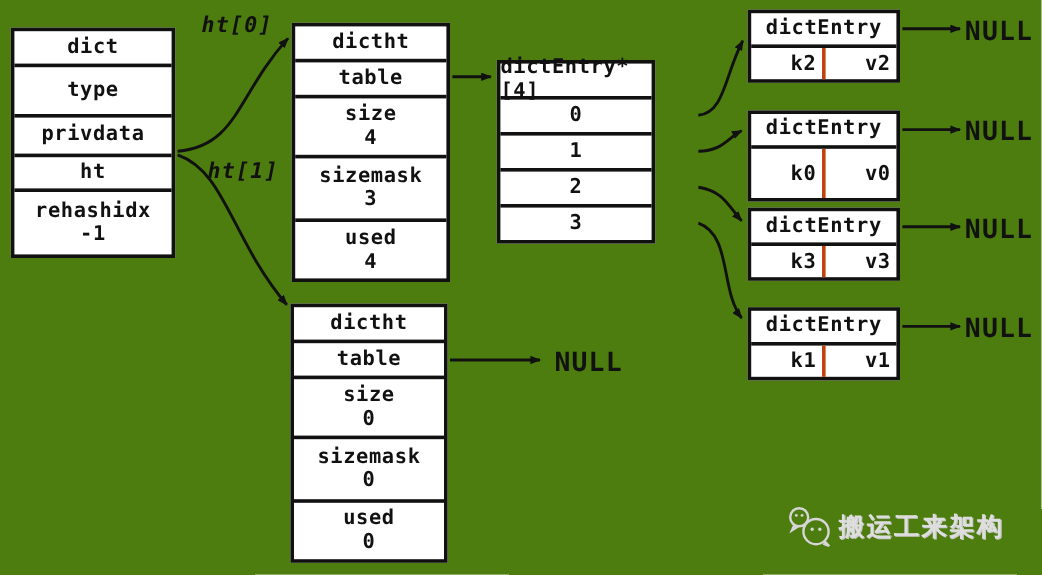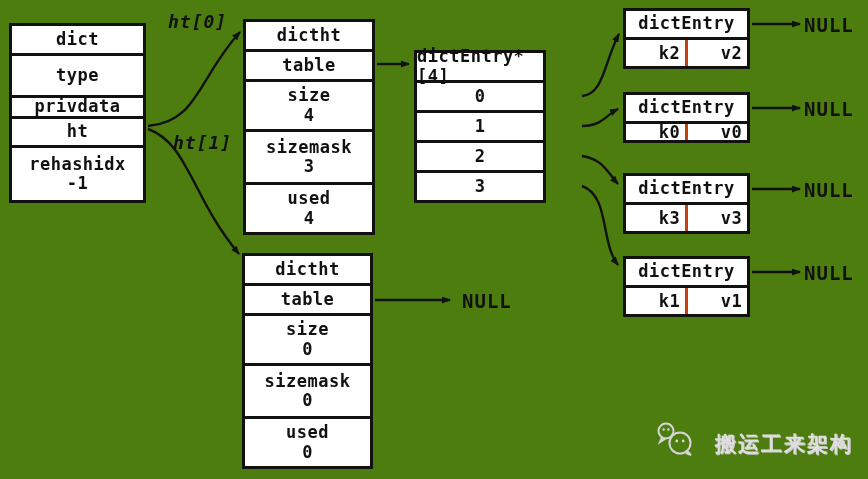--- a/index.html
+++ b/index.html
@@ -9,22 +9,22 @@
   svg.arrows { position:absolute; left:0; top:0; width:868px; height:479px; pointer-events:none; }
   .box { position:absolute; border:3px solid #111; background:#fff; }
   .cell { display:flex; flex-direction:column; align-items:center; justify-content:center;
           font-weight:bold; font-size:17px; line-height:1.12; letter-spacing:0.5px; }
   .cell.bt { border-top:3px solid #111; }
   .kv-row { display:flex; border-top:3px solid #111; }
   .kv { flex:1; display:flex; align-items:center; justify-content:center;
         font-weight:bold; font-size:17px; letter-spacing:0.5px;padding-left:28px; }
   .kv.bl { border-left:3px solid #c2410c; }
   .float-label { position:absolute; font-weight:bold; font-size:18px; letter-spacing:1px;font-style:italic; }
-  .null-label { position:absolute; font-weight:bold; font-size:19px; letter-spacing:1px; }
-  .watermark { position:absolute; left:656px; top:420px; display:flex; align-items:flex-end; gap:17px; }
+  .null-label { position:absolute; font-weight:bold; font-size:22px; letter-spacing:1px; }
+  .watermark { position:absolute; left:656px; top:420px; display:flex; align-items:center; gap:1px; }
   .watermark-text { font-family:"DejaVu Sans","Liberation Sans",sans-serif; font-size:21px; font-weight:bold;
                     letter-spacing:2px; color:#dedede; text-shadow:1px 1px 0 #c9c9c9; }
 </style>
 </head>
 <body>
 
 <div class="canvas">
 
   <svg class="arrows" viewBox="0 0 868 479">
     <defs>
@@ -44,21 +44,21 @@
       <path d="M752,108 L800,108" marker-end="url(#ah)"></path>
       <path d="M752,189 L800,189" marker-end="url(#ah)"></path>
       <path d="M752,272 L800,272" marker-end="url(#ah)"></path>
       <path d="M375,300 L450,300" marker-end="url(#ah)"></path>
     </g>
   </svg>
 
   <div class="box" style="left:9px; top:23px; width:137px;">
     <div class="cell" style="height:27px">dict</div>
     <div class="cell bt" style="height:42px">type</div>
-    <div class="cell bt" style="height:21px">privdata</div>
+    <div class="cell bt" style="height:33px">privdata</div>
     <div class="cell bt" style="height:29px">ht</div>
     <div class="cell bt" style="height:55px">
       <span>rehashidx</span>
       <span>-1</span>
     </div>
   </div>
 
   <div class="float-label" style="left:168px; top:11px;">ht[0]</div>
   <div class="float-label" style="left:173px; top:132px;">ht[1]</div>
 
@@ -91,21 +91,21 @@
     <div class="cell" style="height:26px">dictEntry</div>
     <div class="kv-row" style="height:29px">
       <div class="kv">k2</div>
       <div class="kv bl">v2</div>
     </div>
   </div>
   <div class="null-label" style="left:804px; top:14px;">NULL</div>
 
   <div class="box" style="left:623px; top:92px; width:127px;">
     <div class="cell" style="height:26px">dictEntry</div>
-    <div class="kv-row" style="height:19px">
+    <div class="kv-row" style="height:44px">
       <div class="kv">k0</div>
       <div class="kv bl">v0</div>
     </div>
   </div>
   <div class="null-label" style="left:804px; top:98px;">NULL</div>
 
   <div class="box" style="left:623px; top:173px; width:127px;">
     <div class="cell" style="height:26px">dictEntry</div>
     <div class="kv-row" style="height:29px">
       <div class="kv">k3</div>

